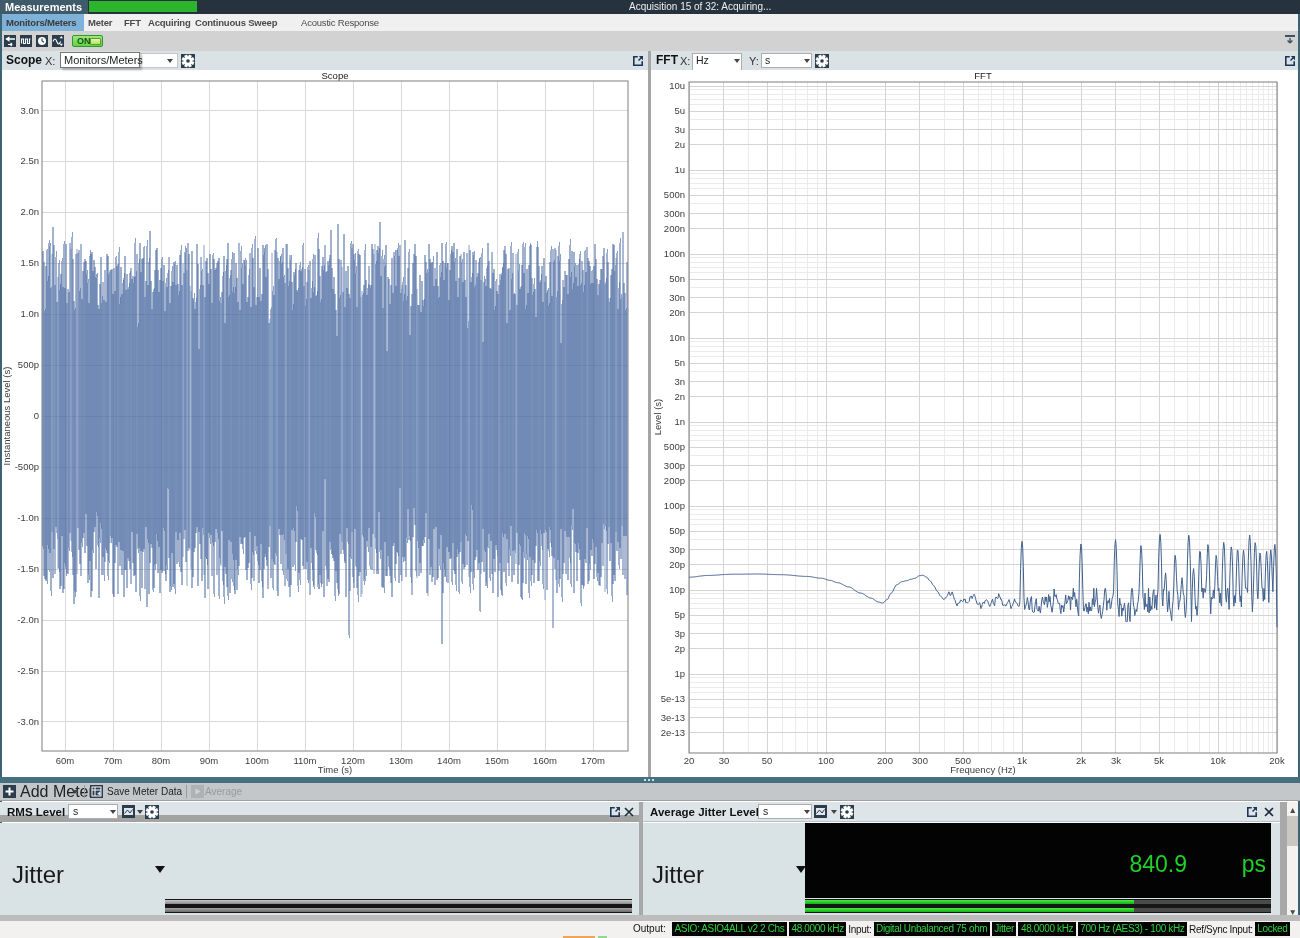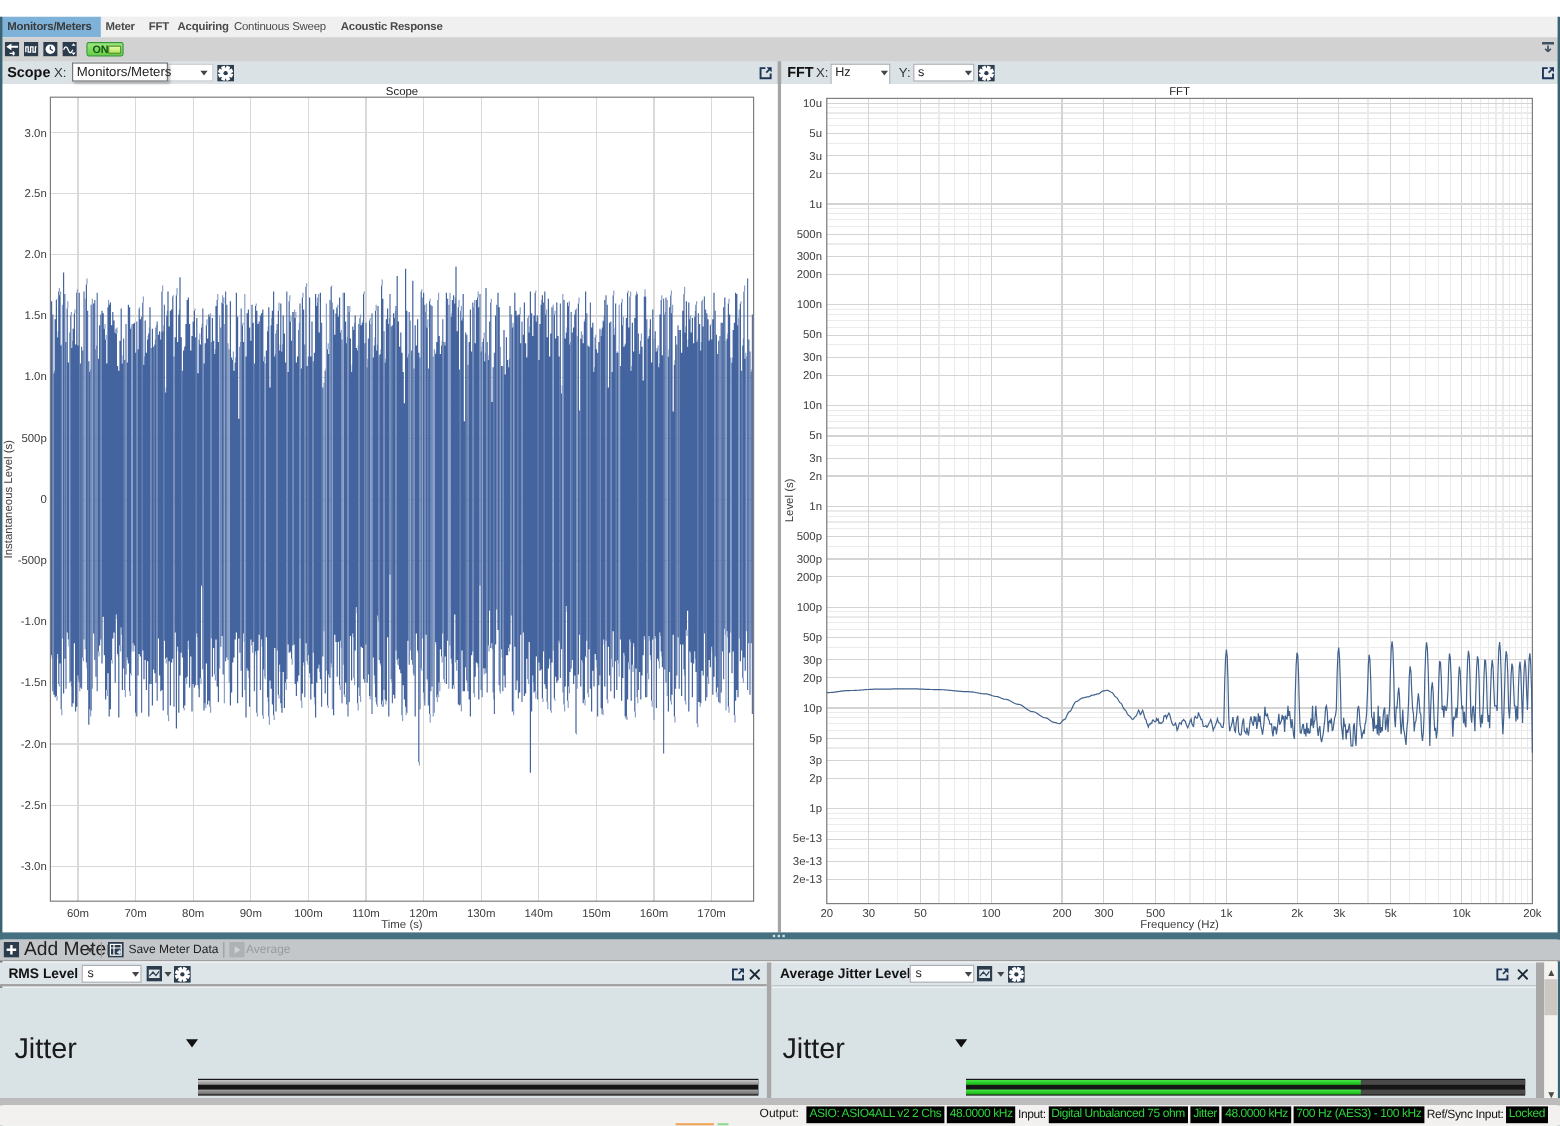--- a/index.html
+++ b/index.html
@@ -4,29 +4,35 @@
 html,body{width:1300px;height:938px;overflow:hidden;font-family:"Liberation Sans",sans-serif;background:#eceaea}
 .abs{position:absolute}
 #app{position:relative;width:1300px;height:938px;background:#fff}
 .ticktext{font-size:9.5px;fill:#3c3c3c}
 .combo{position:absolute;background:#fff;border:1px solid #abadb3;font-size:10.5px;color:#222}
 .carr{position:absolute;width:0;height:0;border-left:3.5px solid transparent;border-right:3.5px solid transparent;border-top:4px solid #444}
 .hdrlbl{font-size:11px;color:#333}
 .chip{display:inline-block;background:#000;color:#2ed33a;font-size:10px;letter-spacing:-0.35px;padding:1px 2.5px 2px;margin-right:2px;vertical-align:top}
 </style></head><body>
 <div id="app">
+<div class="abs" style="left:0;top:0;width:1300px;height:14px;background:#26333f">
+      <div class="abs" style="left:0;top:0;width:88px;height:14px;background:#3f5a68"></div>
+      <div class="abs" style="left:5px;top:0px;font-size:11px;font-weight:bold;color:#fff;line-height:14px">Measurements</div>
+      <div class="abs" style="left:89px;top:1px;width:108px;height:11px;background:#2cb52c"></div>
+      <div class="abs" style="left:629px;top:0;font-size:10px;color:#eee;line-height:14px">Acquisition 15 of 32: Acquiring...</div>
+    </div>
     <div class="abs" style="left:0;top:14px;width:1300px;height:2px;background:#e8eef2"></div>
     <div class="abs" style="left:0;top:14px;width:1300px;height:17px;background:#f0f0f0">
       <div class="abs" style="left:0;top:0;width:84px;height:17px;background:#7fb2d8"></div>
       <div class="abs" style="left:6px;top:0;line-height:17px;font-size:9.5px;font-weight:bold;letter-spacing:-0.2px;color:#3a3a3a">Monitors/Meters</div>
       <div class="abs" style="left:88px;top:0;line-height:17px;font-size:9.5px;font-weight:bold;letter-spacing:-0.2px;color:#4a4a4a">Meter</div>
       <div class="abs" style="left:124px;top:0;line-height:17px;font-size:9.5px;font-weight:bold;letter-spacing:-0.2px;color:#4a4a4a">FFT</div>
       <div class="abs" style="left:148px;top:0;line-height:17px;font-size:9.5px;font-weight:bold;letter-spacing:-0.2px;color:#4a4a4a">Acquiring</div>
-      <div class="abs" style="left:195px;top:0;line-height:17px;font-size:9.5px;font-weight:normal;letter-spacing:-0.2px;color:#4a4a4a">Continuous Sweep</div>
-      <div class="abs" style="left:284px;top:0;line-height:17px;font-size:9.5px;font-weight:bold;letter-spacing:-0.2px;color:#4a4a4a">Acoustic Response</div>
+      <div class="abs" style="left:195px;top:0;line-height:17px;font-size:9.5px;font-weight:bold;letter-spacing:-0.2px;color:#4a4a4a">Continuous Sweep</div>
+      <div class="abs" style="left:301px;top:0;line-height:17px;font-size:9.5px;font-weight:normal;letter-spacing:-0.2px;color:#4a4a4a">Acoustic Response</div>
     </div>
     <div class="abs" style="left:0;top:31px;width:1300px;height:32px;background:#d2d2d2;border-bottom:1px solid #9f9f9f">
       <svg class="abs" style="left:4px;top:4px" width="12" height="12">
         <rect width="12" height="12" fill="#2b3c4d"></rect>
         <path d="M11 3.2H5.5V1.2L1.2 4l4.3 2.8V4.8H11z" fill="#fff"></path>
         <path d="M4 9.5h4.2M8.2 9.5L6.6 8M8.2 9.5L6.6 11" stroke="#fff" stroke-width="1.1" fill="none"></path>
       </svg>
       <svg class="abs" style="left:20px;top:4px" width="12" height="12">
         <rect width="12" height="12" fill="#2b3c4d"></rect>
         <path d="M1.5 8.5V4h2v4.5h2V4h2v4.5h2V4h1" stroke="#fff" stroke-width="1.1" fill="none"></path>
@@ -354,21 +360,21 @@
         <path d="M7.5 8.5h3M10.5 8.5L9 7M10.5 8.5L9 10" stroke="#cfe2f2" stroke-width="1.3" fill="none"></path>
       </svg>
       <div class="abs" style="left:107px;top:0;line-height:17px;font-size:10px;color:#222">Save Meter Data</div>
       <div class="abs" style="left:186px;top:2px;width:1px;height:13px;background:#9b9b9b"></div>
       <svg class="abs" style="left:191px;top:2px" width="13" height="13">
         <rect width="13" height="13" fill="#aeb2b5"></rect>
         <path d="M4.5 3.5l5 3-5 3z" fill="#cfd3d6"></path>
       </svg>
       <div class="abs" style="left:205px;top:0;line-height:17px;font-size:10px;color:#9a9a9a">Average</div>
     </div>
-    <div class="abs" style="left:0;top:802px;width:639px;height:20px;background:#dee5e8;border-bottom:2px solid #a3a3a3">
+    <div class="abs" style="left:0;top:802px;width:639px;height:20px;background:#dee5e8;border-bottom:7px solid #a3a3a3">
       <div class="abs" style="left:7px;top:0;line-height:20px;font-size:11.5px;font-weight:bold;color:#111">RMS Level</div>
       <div class="combo" style="left:68px;top:2px;width:50px;height:15px;line-height:13px;padding-left:4px">s</div>
       <div class="carr" style="left:110px;top:8px"></div>
       <svg class="abs" style="left:122px;top:3px" width="13" height="13">
         <rect width="13" height="13" fill="#2b3c4d"></rect>
         <rect x="2" y="3" width="9" height="7" fill="#dfe6ec"></rect>
         <path d="M2.5 8.5l3-3.5 2.5 3 2.5-3.5" stroke="#2b3c4d" stroke-width="1" fill="none"></path>
       </svg>
       <div class="carr" style="left:137px;top:8px"></div>
       <svg style="position:absolute;left:145px;top:3px" width="14" height="14">
@@ -430,20 +436,24 @@
         <path d="M6.5 5.5L10.5 1.5" stroke="#1d3557" stroke-width="1.4"></path>
         <path d="M6.8 1h4.2v4.2z" fill="#1d3557"></path>
       </svg>
       <svg class="abs" style="left:620px;top:4px" width="12" height="12">
         <path d="M2 2l8 8M10 2l-8 8" stroke="#1c2b38" stroke-width="1.6"></path>
       </svg>
     </div>
     <div class="abs" style="left:643px;top:823px;width:637px;height:92px;background:#d9e2e5">
       <div class="abs" style="left:9px;top:52px;font-size:24px;color:#1a1a1a;line-height:0">Jitter</div>
       <div class="abs" style="left:153px;top:43px;width:0;height:0;border-left:5px solid transparent;border-right:5px solid transparent;border-top:7px solid #111"></div>
+      <div class="abs" style="left:162px;top:0;width:466px;height:75px;background:#030303">
+        <div class="abs" style="right:84px;top:28px;font-size:23px;color:#1fd128">840.9</div>
+        <div class="abs" style="right:5px;top:28px;font-size:23px;color:#1fd128">ps</div>
+      </div>
       <div class="abs" style="left:162px;top:76px;width:466px;height:14px;background:#161616">
         <div class="abs" style="left:0;top:1px;width:466px;height:4px;background:#4a4a4a"></div>
         <div class="abs" style="left:0;top:9px;width:466px;height:4px;background:#4a4a4a"></div>
         <div class="abs" style="left:0;top:1px;width:329px;height:4px;background:linear-gradient(#46e846,#12b212)"></div>
         <div class="abs" style="left:0;top:9px;width:329px;height:4px;background:linear-gradient(#46e846,#12b212)"></div>
       </div>
     </div>
     <div class="abs" style="left:1280px;top:802px;width:7px;height:113px;background:#a8a8a8"></div>
     <div class="abs" style="left:1287px;top:802px;width:11px;height:116px;background:#f5f3ef">
       <div class="abs" style="left:1.5px;top:3px;font-size:8.5px;color:#4a4a4a">▲</div>

